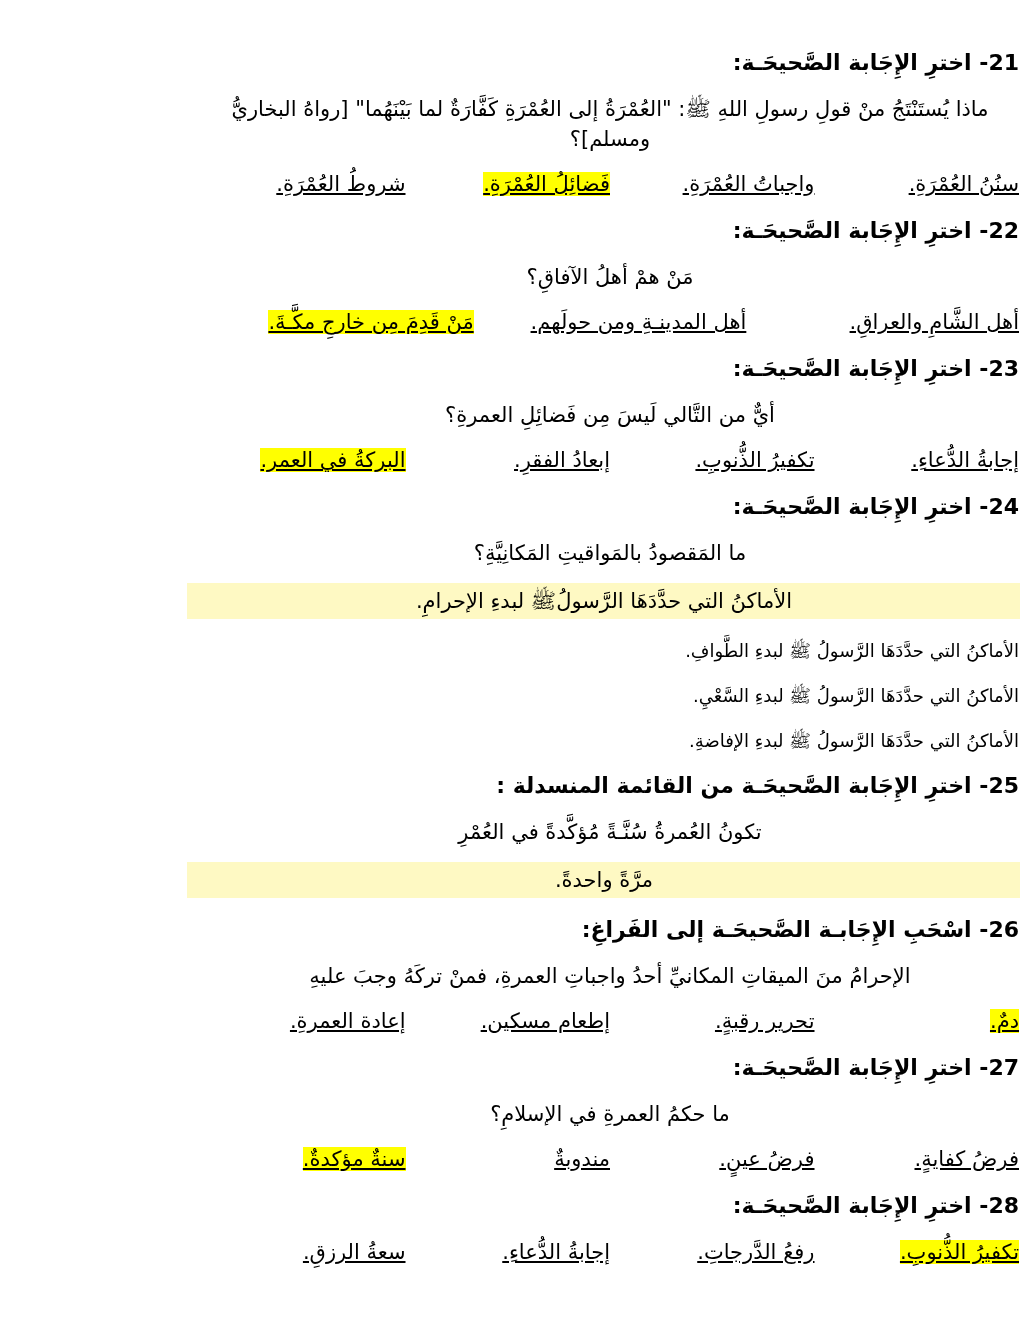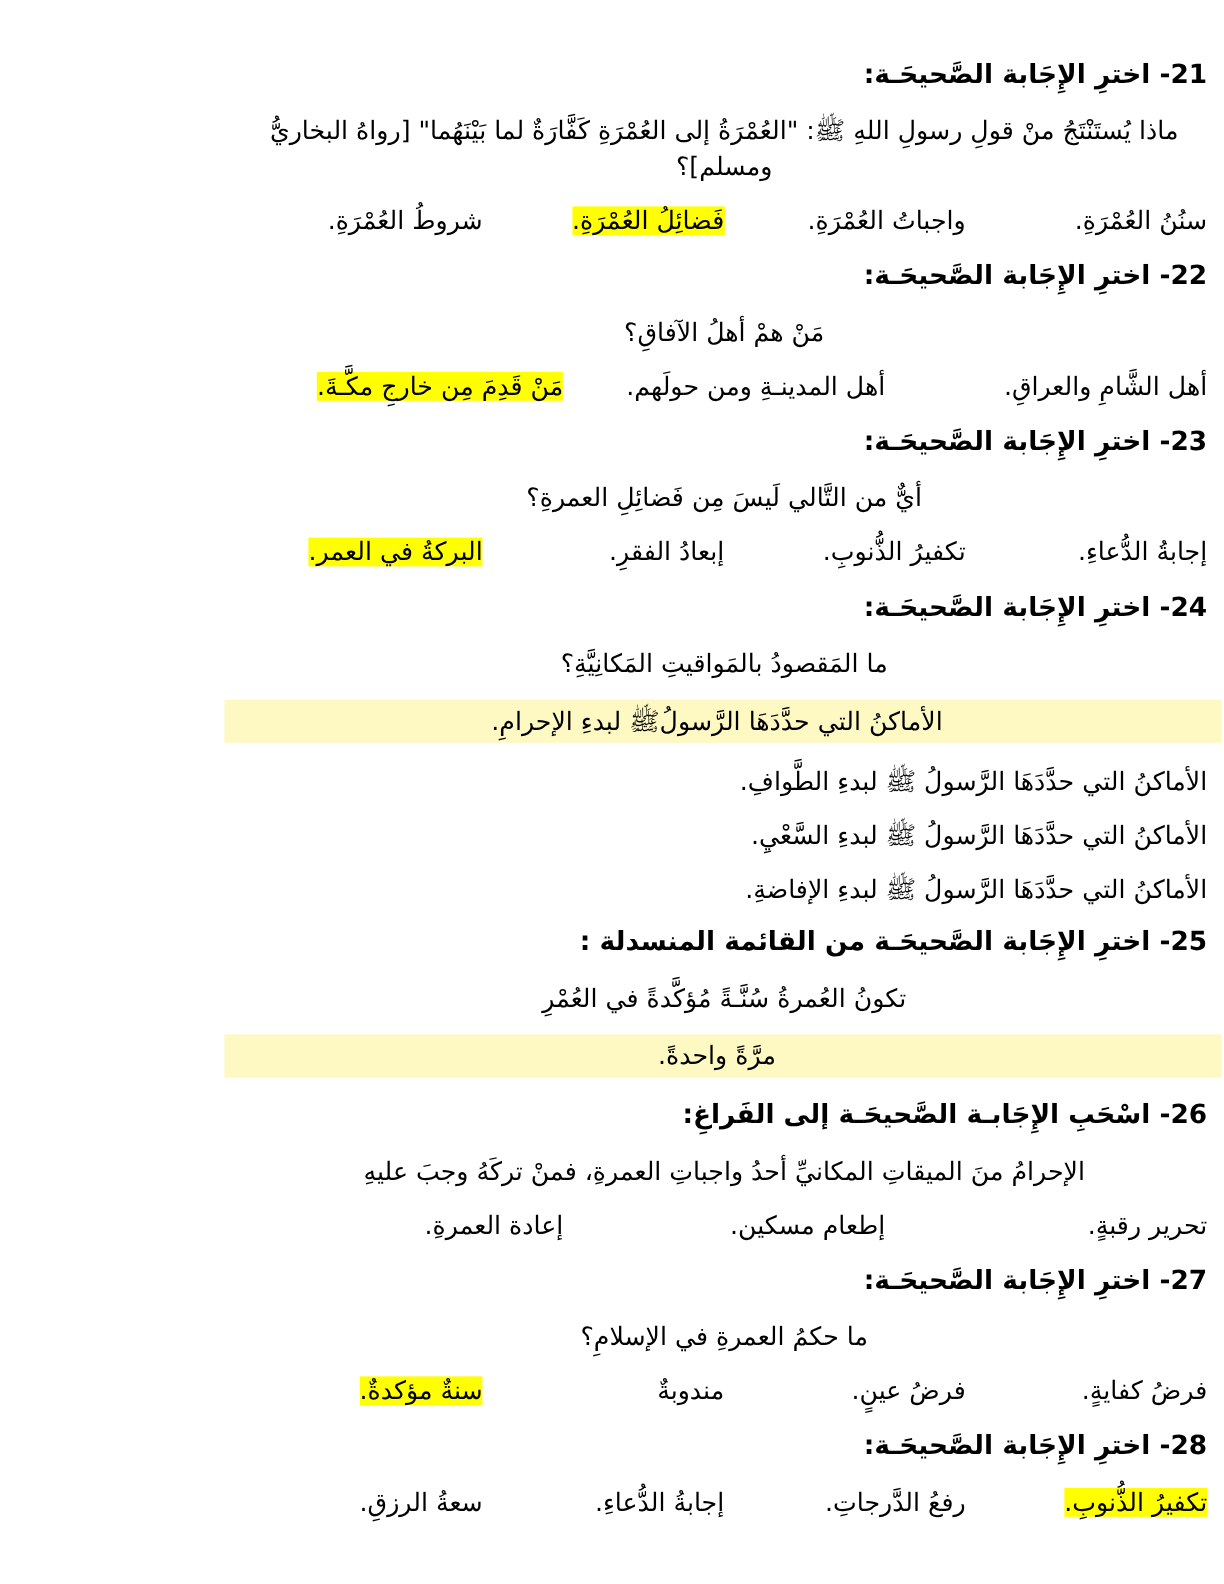--- a/index.html
+++ b/index.html
@@ -5,21 +5,21 @@
   html,body{margin:0;padding:0;background:#ffffff;}
   body{
     width:1020px;min-height:1320px;
     font-family:"DejaVu Sans",sans-serif;
     color:#000000;
   }
   .page{
     direction:rtl;
     box-sizing:border-box;
     width:859px;min-height:1320px;
-    padding:48px 14px 20px 40px;
+    padding:48px 1px 20px 40px;
     background:#ffffff;
   }
   .qheader{
     font-weight:bold;
     font-size:22px;
     line-height:30px;
     margin-bottom:16px;
     text-align:right;
   }
   .qprompt{
@@ -32,23 +32,24 @@
     display:flex;
     direction:rtl;
     margin-bottom:17px;
   }
   .optrow .cell{
     flex:1;
     font-size:21px;
     line-height:30px;
     text-align:right;
     white-space:nowrap;
+    text-decoration:underline;
   }
   .optline{
-    font-size:21px;
+    font-size:18px;
     line-height:30px;
     margin-bottom:15px;
     text-align:right;
   }
   .hl{
     background:#ffff00;
   }
   .band{
     background:#fef9c3;
     height:36px;
@@ -109,20 +110,21 @@
   <div class="qblock">
     <div class="qheader">25- اخترِ الإِجَابة الصَّحيحَـة من القائمة المنسدلة :</div>
     <div class="qprompt">تكونُ العُمرةُ سُنَّـةً مُؤكَّدةً في العُمْرِ</div>
     <div class="band">مرَّةً واحدةً.</div>
   </div>
 
   <div class="qblock">
     <div class="qheader">26- اسْحَبِ الإِجَابـة الصَّحيحَـة إلى الفَراغِ:</div>
     <div class="qprompt">الإحرامُ منَ الميقاتِ المكانيِّ أحدُ واجباتِ العمرةِ، فمنْ تركَهُ وجبَ عليهِ</div>
     <div class="optrow">
+      <div class="cell"><span class="hl">دمٌ.</span></div>
       <div class="cell"><span>تحرير رقبةٍ.</span></div>
       <div class="cell"><span>إطعام مسكين.</span></div>
       <div class="cell"><span>إعادة العمرةِ.</span></div>
     </div>
   </div>
 
   <div class="qblock">
     <div class="qheader">27- اخترِ الإِجَابة الصَّحيحَـة:</div>
     <div class="qprompt">ما حكمُ العمرةِ في الإسلامِ؟</div>
     <div class="optrow">

